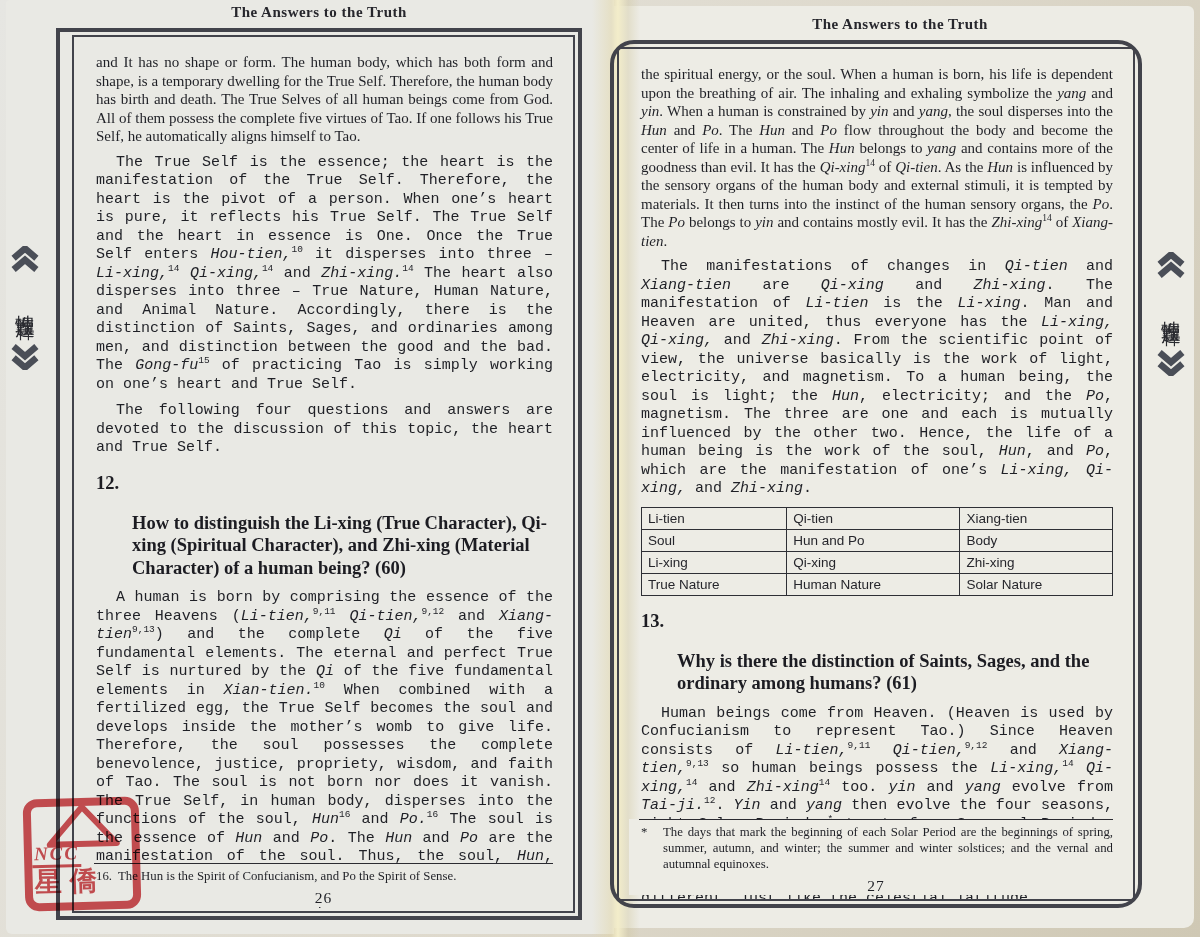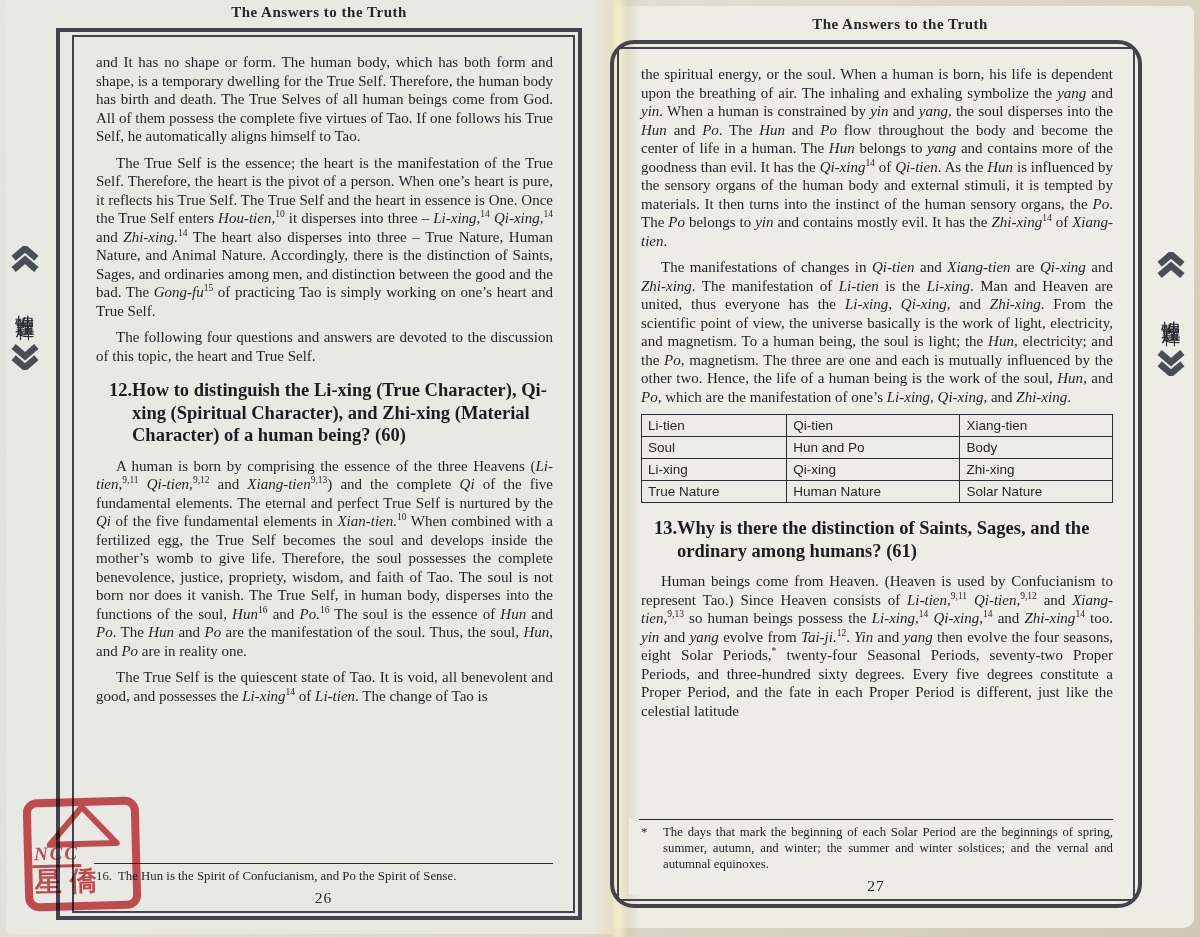--- a/index.html
+++ b/index.html
@@ -14,26 +14,26 @@
   .running-head{position:absolute;font-weight:bold;font-size:15px;letter-spacing:.5px;text-align:center;color:#26262c;}
   .running-head.left{left:56px;width:526px;top:4px;}
   .running-head.right{left:634px;width:532px;top:16px;}
   .frame{position:absolute;border:4px solid #42434b;padding:3px;box-sizing:border-box;background:transparent;}
   .frame.left{left:56px;top:28px;width:526px;height:892px;padding-left:12px;}
   .frame.right{left:610px;top:40px;width:532px;height:868px;border-radius:24px;}
   .frame-inner{border:2px solid #42434b;width:100%;height:100%;box-sizing:border-box;position:relative;
     padding:16px 20px 8px 22px;overflow:hidden;}
   .bodytext{position:relative;z-index:1;}
   .para{margin:0 0 8px 0;text-align:justify;font-size:15px;line-height:18.5px;}
-  .para.ind{text-indent:20px;}
+  .para.ind{text-indent:20px;font-family:Liberation Mono, monospace;}
   .it{font-style:italic;}
   sup{font-size:9.5px;line-height:0;vertical-align:super;}
   .question{display:flex;font-weight:bold;font-size:18.5px;line-height:22.5px;margin:14px 0 10px 0;color:#1c1c22;}
-  .qnum{width:36px;flex:none;text-align:right;}
-  .qtext{flex:1;}
+  .qnum{width:36px;flex:none;}
+  .qtext{flex:1;margin-top:40px;}
   table.matrix{width:100%;border-collapse:collapse;margin:4px 0 12px 0;
     font-family:"Liberation Sans","DejaVu Sans",sans-serif;font-size:13.5px;color:#26262c;}
   table.matrix td{border:1.6px solid #2e2f35;padding:1px 6px;height:19px;}
   .footer-block{position:absolute;left:10px;right:10px;bottom:4px;z-index:2;padding:0 10px;}
   .footer-block.pg-left{background:#e9e9e4;}
   .footer-block.pg-right{background:#edece5;}
   .fn-rule{border-top:1.6px solid #2b2b31;margin:0 0 4px 0;}
   .footnote{position:relative;padding-left:24px;font-size:12.8px;line-height:16px;text-align:justify;margin-bottom:2px;}
   .fn-num{position:absolute;left:2px;top:0;}
   .pageno{text-align:center;font-size:15.5px;margin-top:5px;letter-spacing:1px;}

